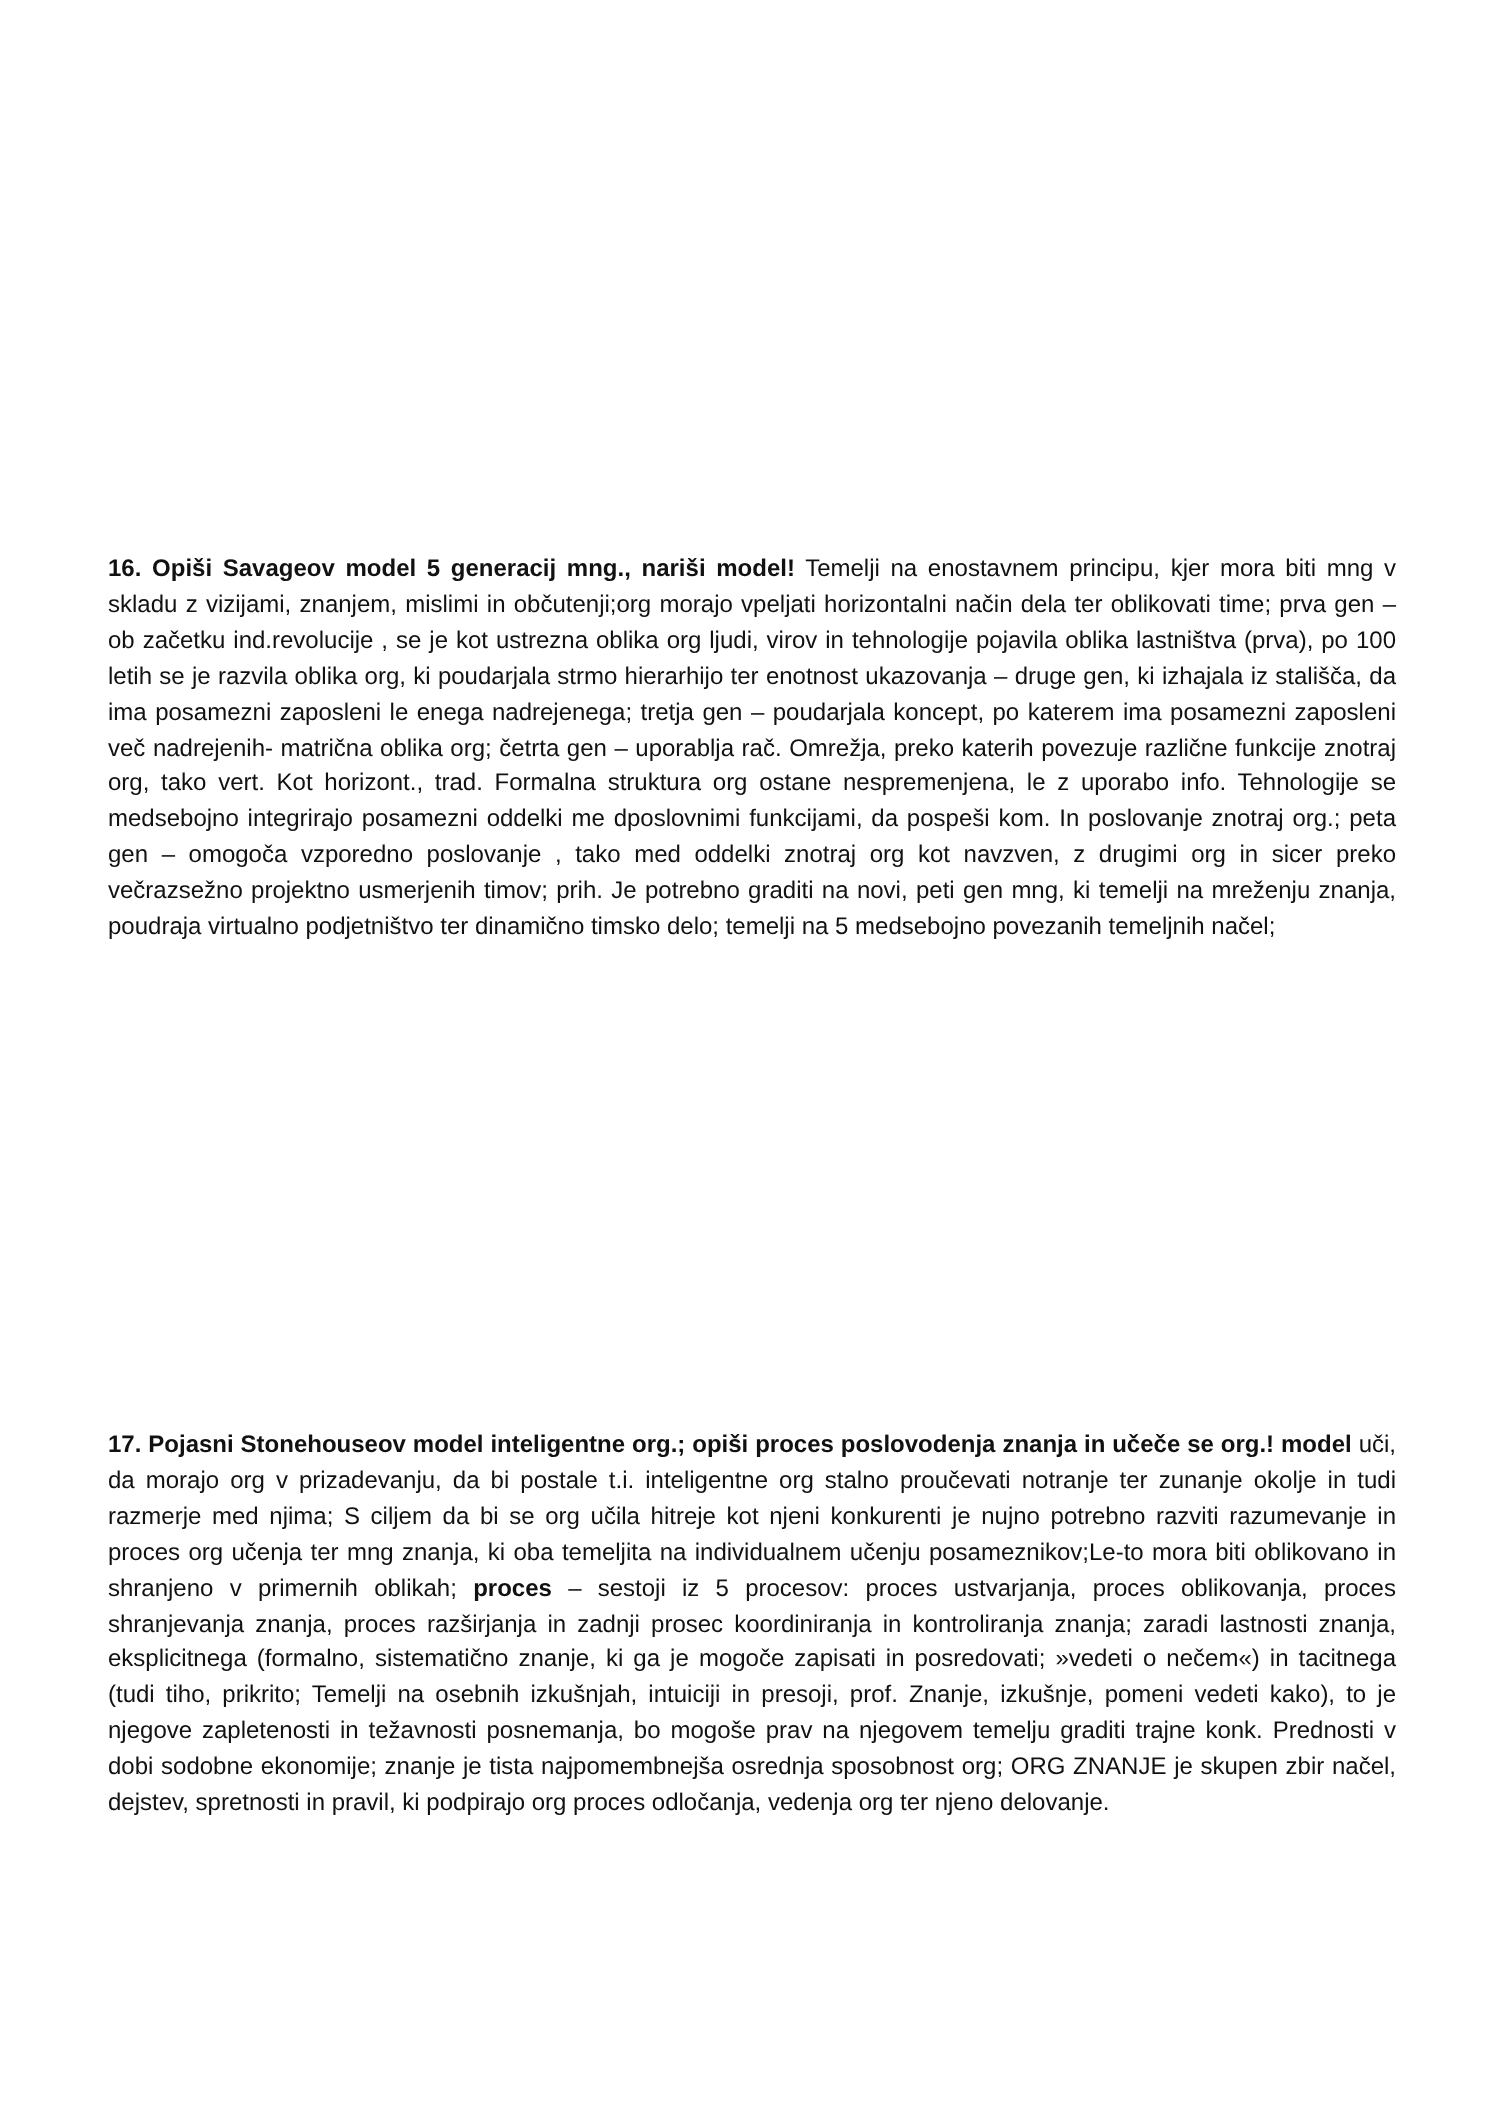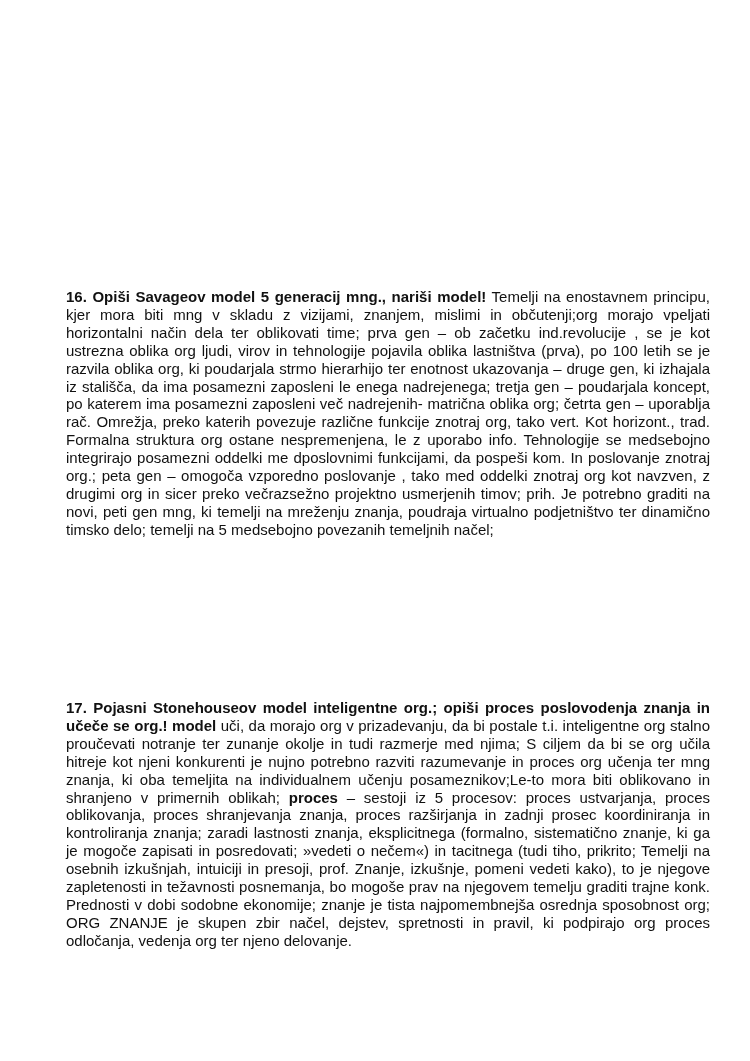--- a/index.html
+++ b/index.html
@@ -12,27 +12,27 @@
       height: 1061px;
       position: relative;
       overflow: hidden;
       font-family: "Liberation Sans", sans-serif;
       color: #111111;
     }
     .section {
       position: absolute;
       left: 54px;
       width: 644px;
-      font-size: 15px;
+      font-size: 12px;
       line-height: 17.9px;
       text-align: justify;
-      margin: 12px;
+      margin: 0;
     }
     #sec16 { top: 276px; }
-    #sec17 { top: 687px; }
+    #sec17 { top: 714px; }
     .b { font-weight: bold; }
   </style>
 </head>
 <body>
 
 <p id="sec16" class="section"><span class="b">16.</span> <span class="b">Opiši Savageov model 5 generacij mng., nariši model!</span> <span>Temelji na enostavnem principu, kjer mora biti mng v skladu z vizijami, znanjem, mislimi in občutenji;org morajo vpeljati horizontalni način dela ter oblikovati time; prva gen – ob začetku ind.revolucije , se je kot ustrezna oblika org ljudi, virov in tehnologije pojavila oblika lastništva (prva), po 100 letih se je razvila oblika org, ki poudarjala strmo hierarhijo ter enotnost ukazovanja – druge gen, ki izhajala iz stališča, da ima posamezni zaposleni le enega nadrejenega; tretja gen – poudarjala koncept, po katerem ima posamezni  zaposleni več nadrejenih- matrična oblika org; četrta gen – uporablja rač. Omrežja, preko katerih povezuje različne funkcije znotraj org, tako vert. Kot horizont., trad. Formalna struktura org ostane nespremenjena, le z uporabo info. Tehnologije se medsebojno integrirajo posamezni oddelki me dposlovnimi funkcijami, da pospeši kom. In poslovanje znotraj org.; peta gen – omogoča vzporedno poslovanje , tako med oddelki znotraj org kot navzven, z drugimi org in sicer preko večrazsežno projektno usmerjenih timov; prih. Je potrebno graditi na novi, peti gen mng, ki temelji na mreženju znanja, poudraja virtualno podjetništvo ter dinamično timsko delo; temelji na 5 medsebojno povezanih temeljnih načel;</span></p>
 
 <p id="sec17" class="section"><span class="b">17.</span> <span class="b">Pojasni Stonehouseov model inteligentne org.; opiši proces poslovodenja znanja in učeče se org.! model</span> <span>uči, da morajo org v prizadevanju, da bi postale t.i. inteligentne org stalno proučevati notranje ter zunanje okolje in tudi razmerje med njima; S ciljem da bi se org učila hitreje kot njeni konkurenti je nujno potrebno razviti razumevanje in proces org učenja ter mng znanja, ki oba temeljita na individualnem učenju posameznikov;Le-to mora biti oblikovano in shranjeno v primernih oblikah;</span> <span class="b">proces</span> <span>– sestoji iz 5 procesov: proces ustvarjanja, proces oblikovanja, proces shranjevanja znanja, proces razširjanja in zadnji prosec koordiniranja in kontroliranja znanja; zaradi lastnosti znanja, eksplicitnega (formalno, sistematično znanje, ki ga je mogoče zapisati in posredovati; »vedeti o nečem«) in tacitnega (tudi tiho, prikrito; Temelji na osebnih izkušnjah, intuiciji in presoji, prof. Znanje, izkušnje, pomeni vedeti kako), to je njegove zapletenosti in težavnosti posnemanja, bo mogoše prav na njegovem temelju graditi trajne konk. Prednosti v dobi sodobne ekonomije; znanje je tista najpomembnejša osrednja sposobnost org; ORG ZNANJE je skupen zbir načel, dejstev, spretnosti in pravil, ki podpirajo org proces odločanja, vedenja org ter njeno delovanje.</span></p>
 
 </body></html>

